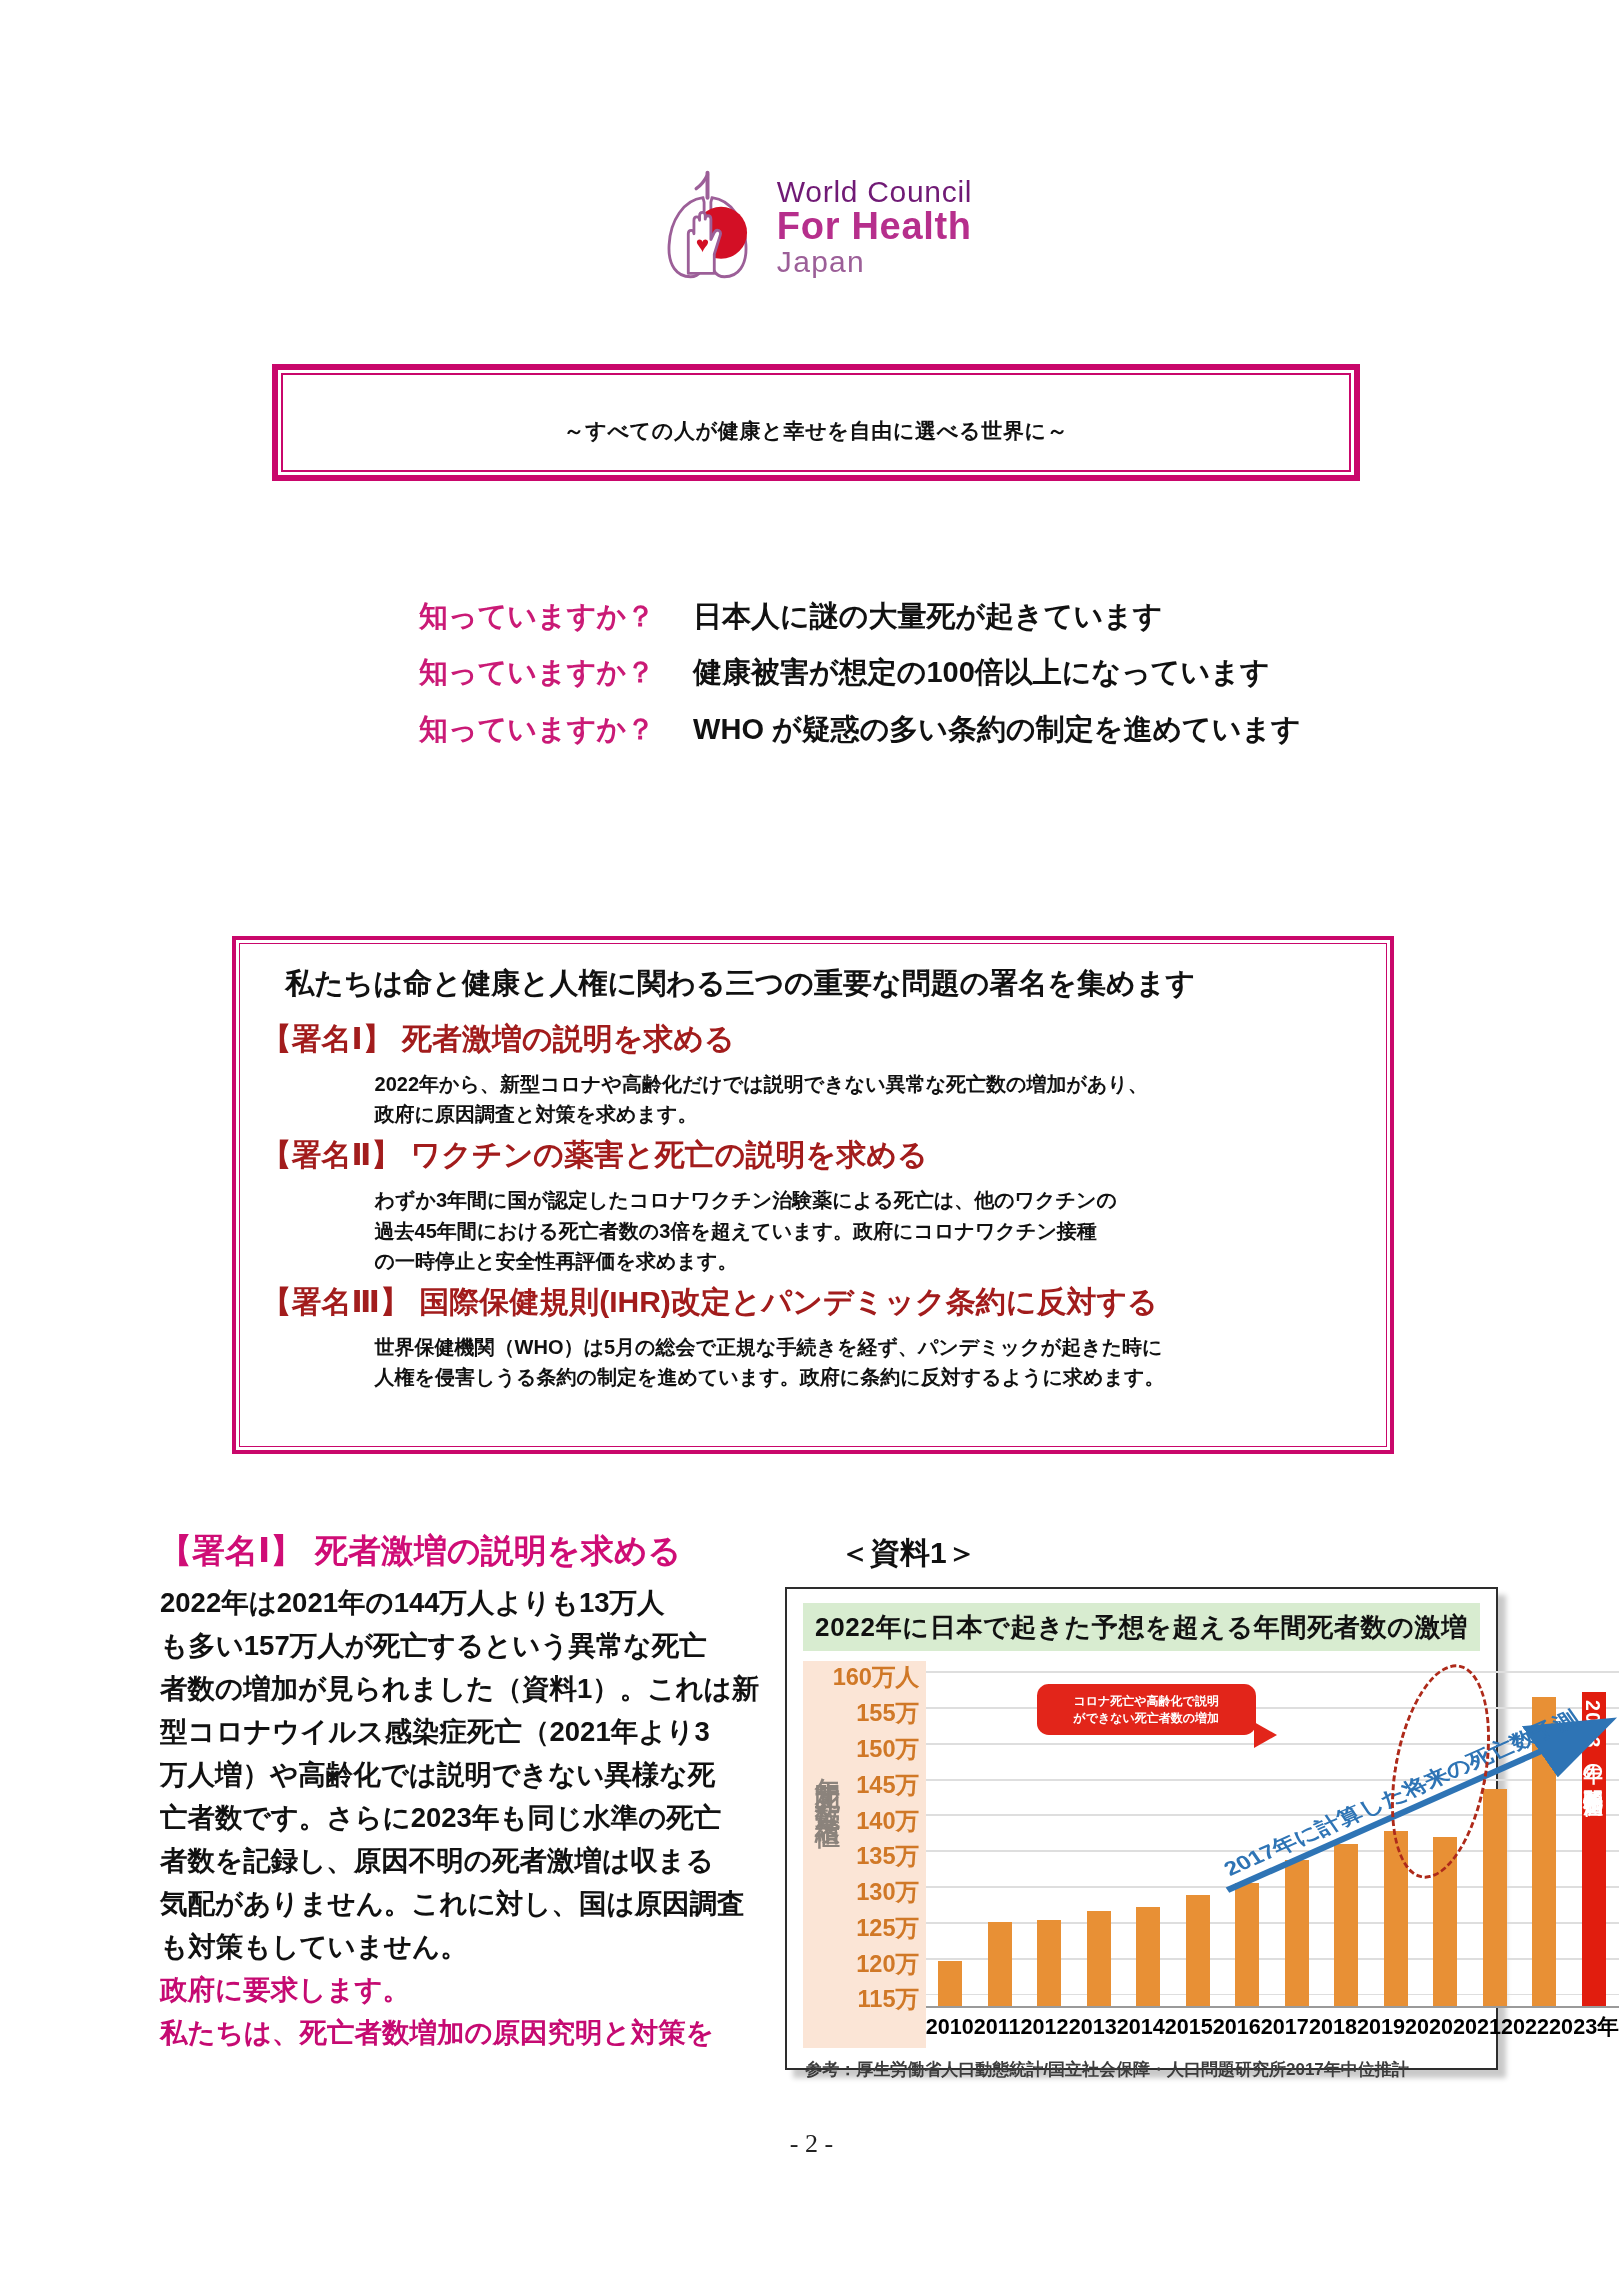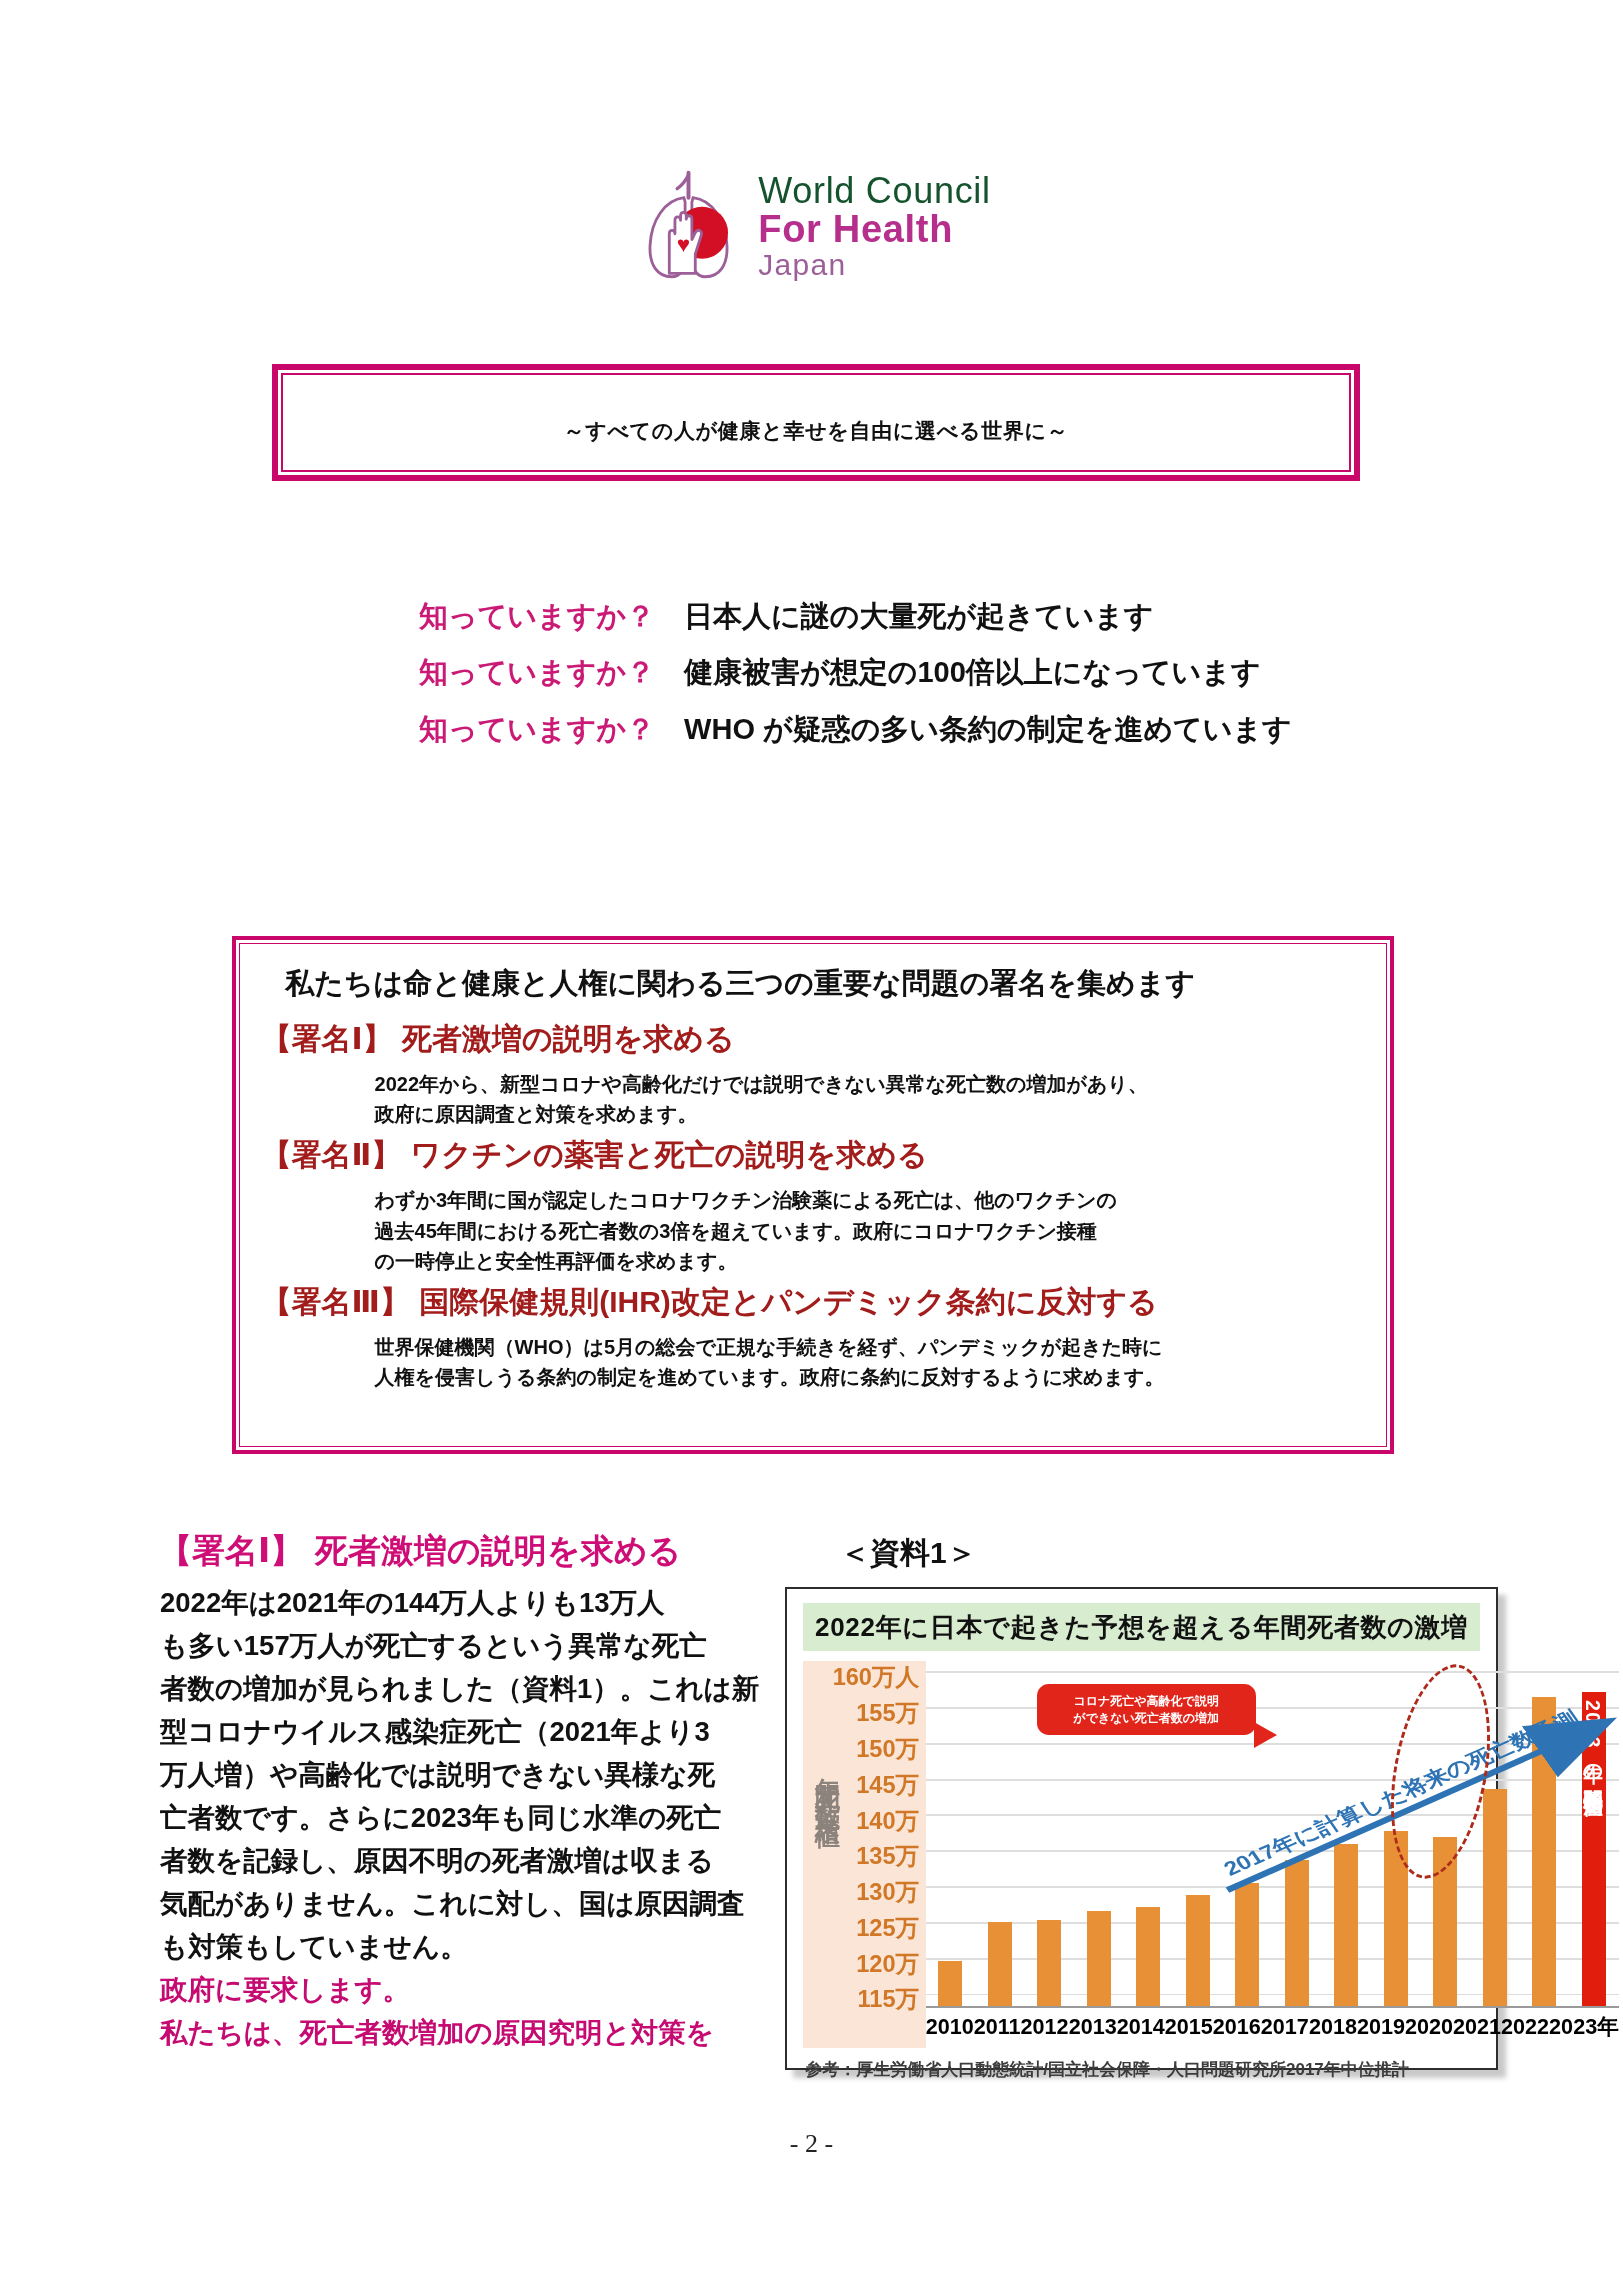--- a/index.html
+++ b/index.html
@@ -4,34 +4,34 @@
 <style>
   * { margin:0; padding:0; box-sizing:border-box; }
   html,body { background:#ffffff; }
   body { font-family:"Liberation Sans","DejaVu Sans",sans-serif; color:#111; }
   #page { position:relative; width:1623px; height:2295px; background:#fff; overflow:hidden; }
   .nw { white-space:nowrap; }
 
   
   #logo-row { position:absolute; top:165px; left:0; right:0; display:flex; justify-content:center; align-items:center; gap:13px; }
   #logo-text { line-height:1.04; text-align:left; }
-  .logo-l1 { font-size:36px; font-weight:400; color:#14532d; letter-spacing:0.7px; }
+  .logo-l1 { font-size:30px; font-weight:400; color:#701a75; letter-spacing:0.7px; }
   .logo-l2 { font-size:38px; font-weight:700; color:#b62f8c; letter-spacing:0.7px; }
   .logo-l3 { font-size:30px; font-weight:400; color:#9c5f98; letter-spacing:1.3px; }
 
   
   #title-box { position:absolute; left:272px; top:364px; width:1088px; border:6.5px solid #c9076b; background:#fff; }
   #title-box-inner { margin:3.3px; border:2px solid #c9076b; padding:22px 6.5px 25px; text-align:center; }
   .main-title { font-size:37px; font-weight:700; color:#d40a7e; letter-spacing:1.3px; }
   .sub-title { font-size:21px; font-weight:700; color:#111; margin-top:19.6px; letter-spacing:0.7px; }
 
   
   #know-block { position:absolute; left:419px; top:597px; }
   .know-line { font-size:29px; font-weight:700; margin-bottom:16.4px; }
-  .know-prefix { color:#ca1a76; margin-right:29px;text-align:right; }
+  .know-prefix { color:#ca1a76; margin-right:38px;text-align:right; }
 
   
   #now-block { position:absolute; left:453px; top:783px; }
   .now-line { font-size:27.5px; font-weight:600; margin-bottom:19.6px; color:#111; }
 
   
   #petition-box { position:absolute; left:232px; top:936px; width:1162px; height:518px; border:4.6px solid #c9076b; background:#fff; }
   #petition-box-inner { margin:2.6px; border:1.3px solid #c9076b; height:calc(100% - 5.2px); padding:18.3px 17px 10.5px 22px; overflow:hidden; }
   .pet-intro { font-size:29px; font-weight:700; color:#111; margin:2.6px 0 14.4px 23.6px; }
   .pet-heading { font-size:30px; font-weight:700; color:#a21c1c; margin:5.2px 0 9.2px 0; }

